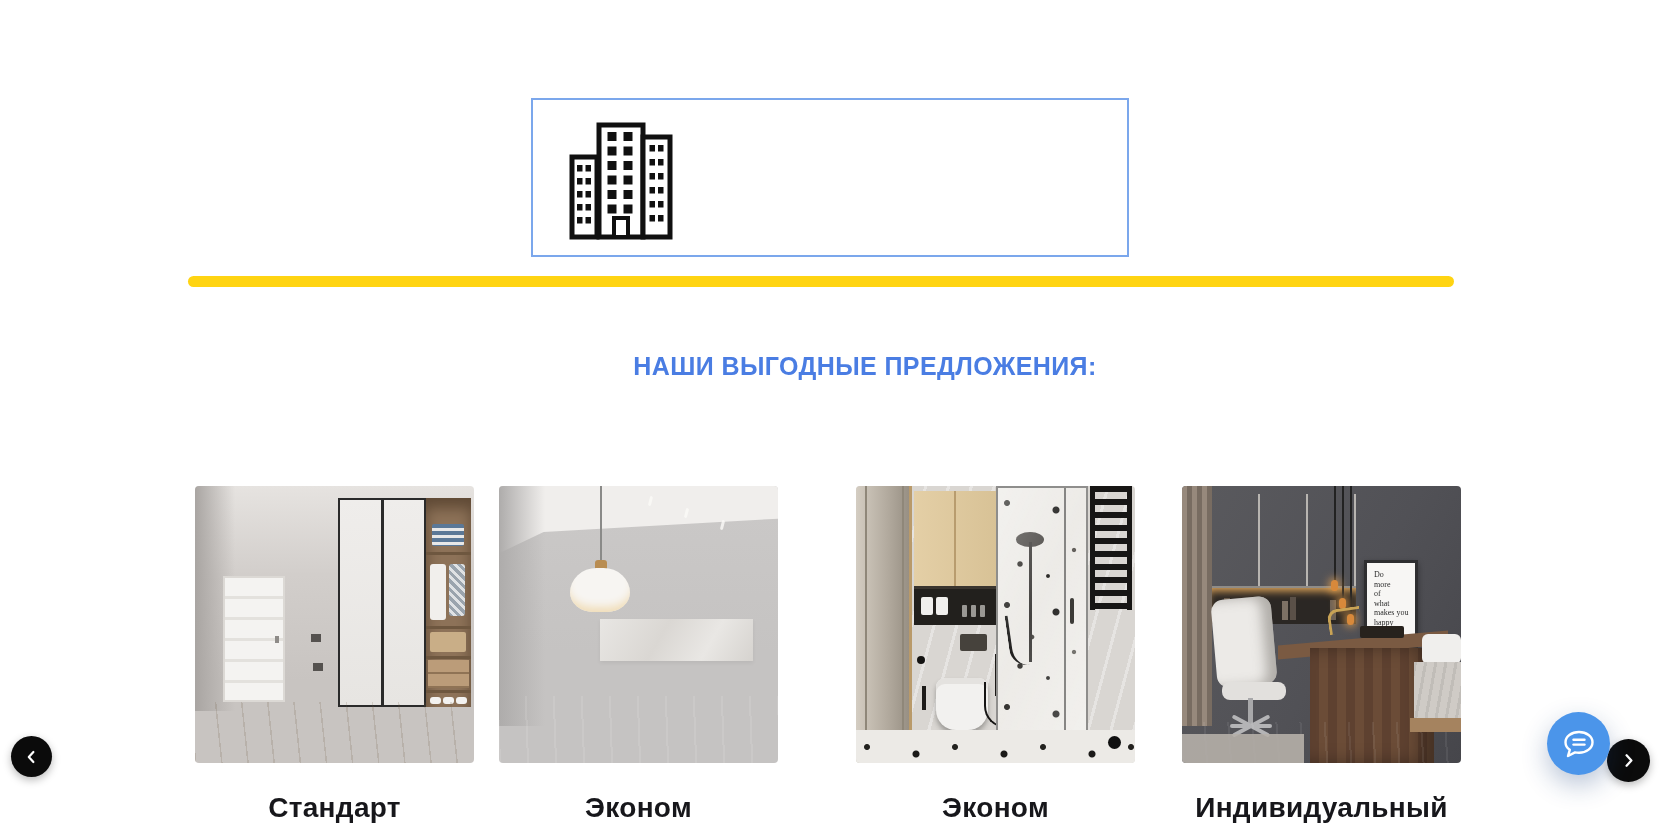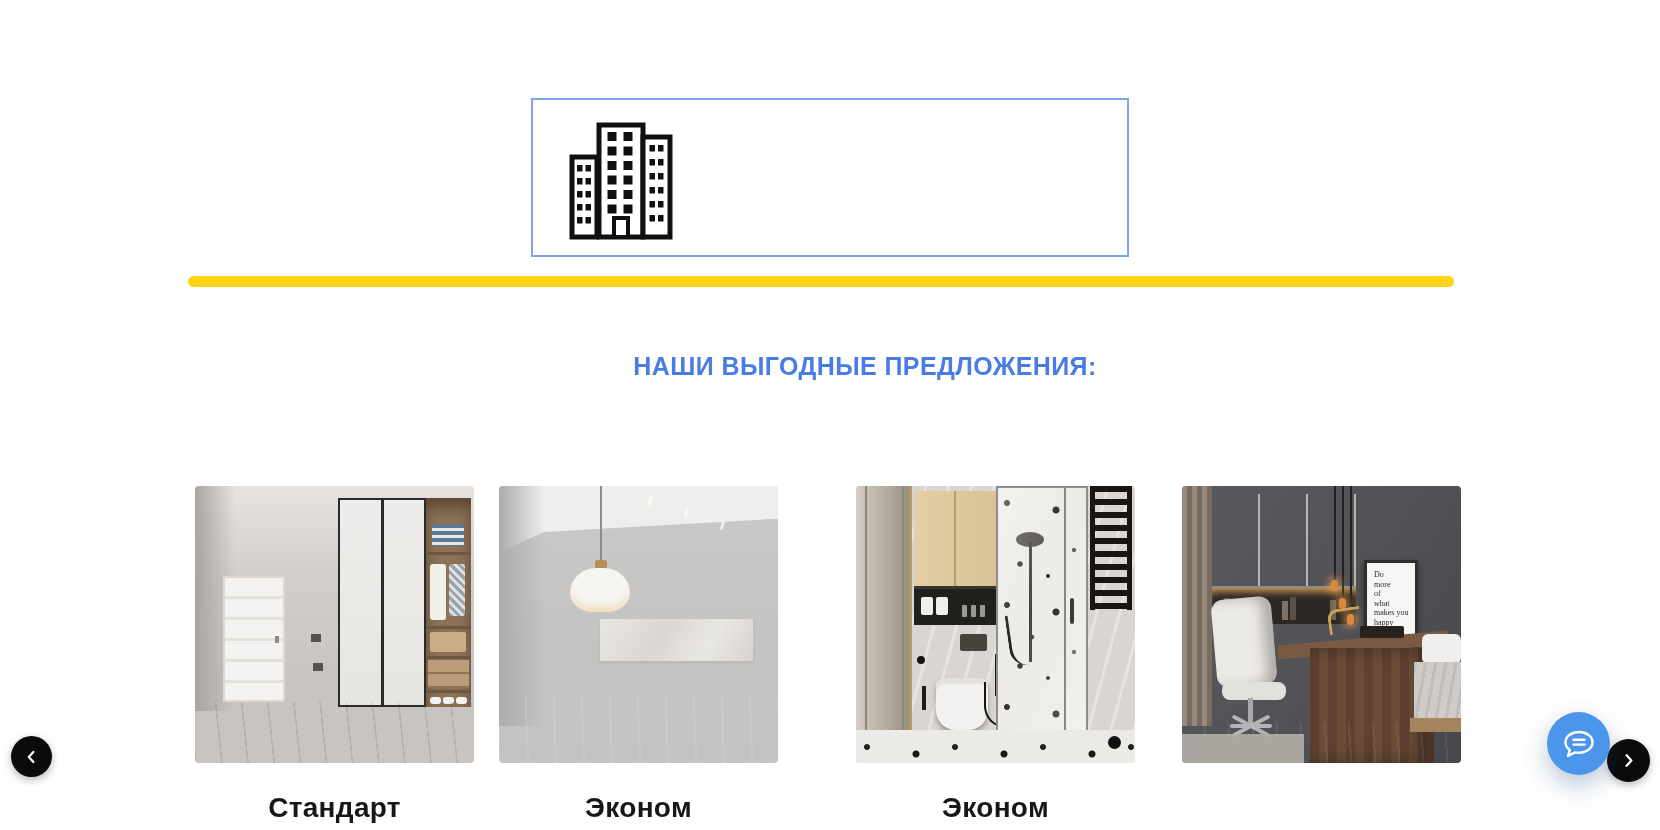--- a/index.html
+++ b/index.html
@@ -370,20 +370,21 @@
       <div class="chair-post"></div>
       <div class="chair-leg"></div>
       <div class="chair-leg lg2"></div>
       <div class="chair-leg lg3"></div>
       <div class="floor"></div>
       <div class="rug"></div>
       <div class="pillow"></div>
       <div class="blanket"></div>
       <div class="bedframe"></div>
     </div>
+    <div class="offer-label">Индивидуальный</div>
   </div>
 
   <div class="arrow-btn arrow-prev">
     <span style="display:flex">
       <svg viewBox="0 0 24 24" width="22" height="22">
         <polyline points="13.5,6.5 8.5,12 13.5,17.5" fill="none" stroke="#ffffff" stroke-width="2.4" stroke-linecap="round" stroke-linejoin="round"></polyline>
       </svg>
     </span>
   </div>
   <div class="arrow-btn arrow-next">

